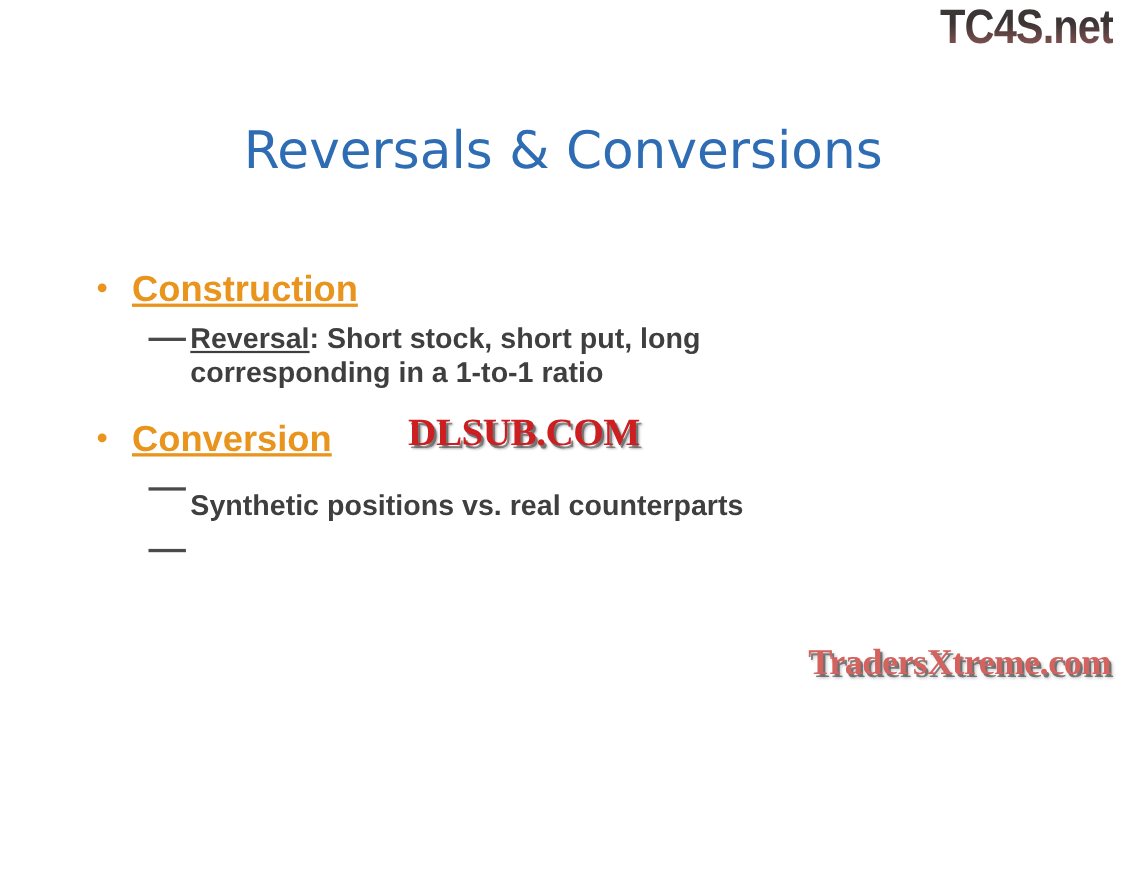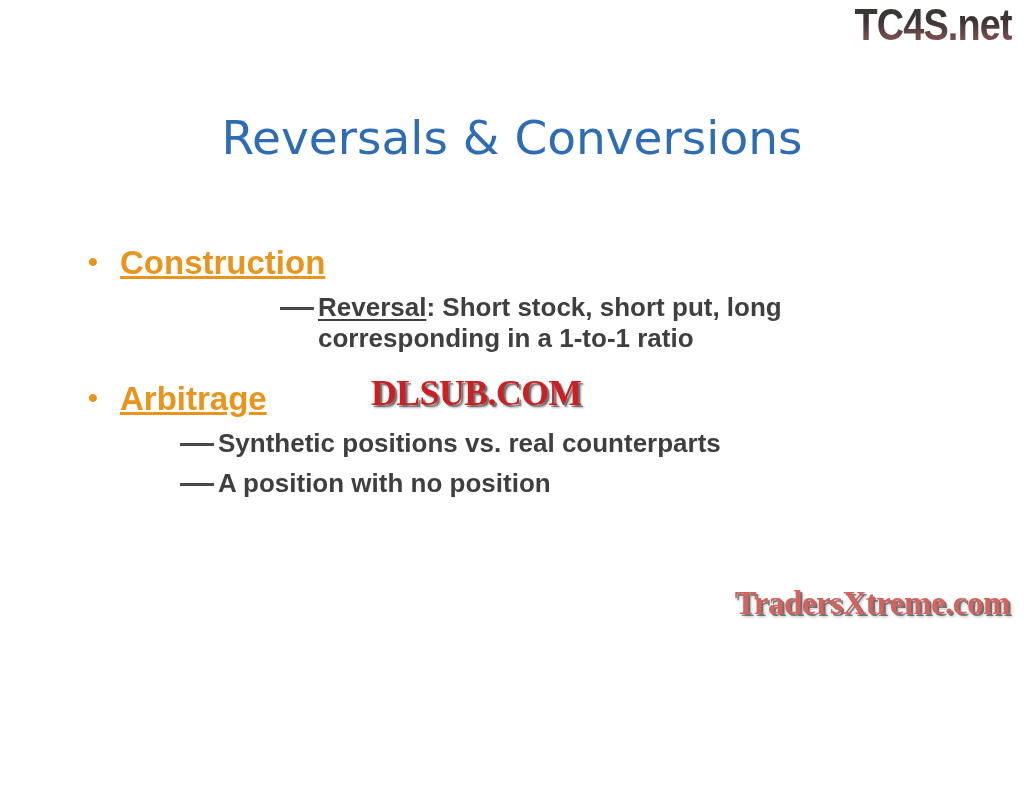--- a/index.html
+++ b/index.html
@@ -84,42 +84,41 @@
 
   .lvl2 {
     display: flex;
     align-items: flex-start;
     color: #3f3f3f;
     font-weight: bold;
     font-size: 26px;
     line-height: 1.2;
     margin-left: 47px;
     margin-top: 9px;
-    justify-content: flex-end;
   }
   .lvl2 .dash {
     flex: 0 0 38px;
     width: 38px;
     position: relative;
     height: 31px;
   }
   .lvl2 .dash::before {
     content: "";
     position: absolute;
     left: 0;
     top: 15px;
     width: 34px;
     height: 3px;
     background: #4a4a4a;
   }
   .lvl2 .lvl2-text {
     flex: 1 1 auto;
     max-width: 600px;
   }
-  .lvl2.wide .lvl2-text { max-width: 700px; }
+  .lvl2.wide .lvl2-text { max-width: 700px; margin-top: 16px; }
 
   .u { text-decoration: underline; text-underline-offset: 3px; }
 
   .group-gap { height: 26px; }
 
   
   .watermark {
     position: absolute;
     left: 371px;
     top: 374px;
@@ -179,31 +178,30 @@
     <div class="lvl2">
       <span class="dash"></span>
       <span class="lvl2-text"><span class="u">Reversal</span><span>: Short stock, short put, long corresponding in a 1-to-1 ratio</span></span>
     </div>
 
 
     <div class="group-gap"></div>
 
     <div class="lvl1">
       <span class="bullet">•</span>
-      <span class="lvl1-text">Arbitrage</span>
+      <span class="lvl1-text">Conversion</span>
     </div>
 
     <div class="lvl2 wide">
       <span class="dash"></span>
       <span class="lvl2-text">Synthetic positions vs. real counterparts</span>
     </div>
 
     <div class="lvl2 wide">
       <span class="dash"></span>
-      <span class="lvl2-text">A position with no position</span>
     </div>
 
   </div>
 
   <div class="watermark">DLSUB.COM</div>
 
   <div class="brand-bottom">TradersXtreme.com</div>
 
 </div>
 

